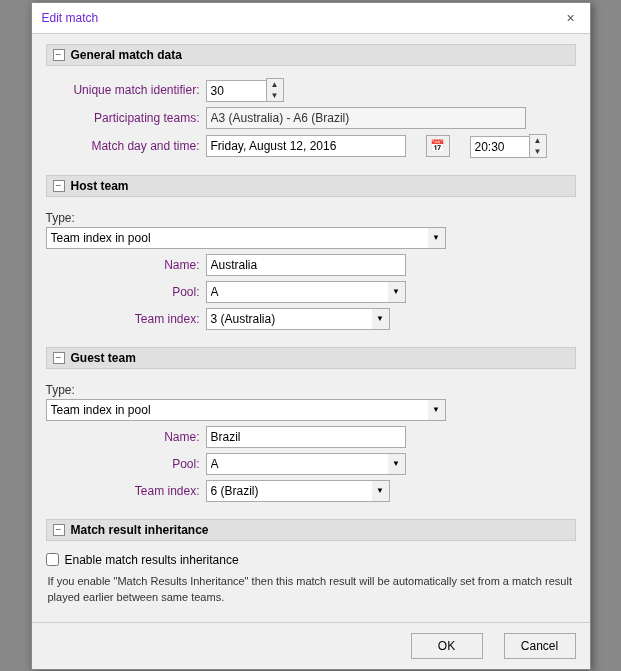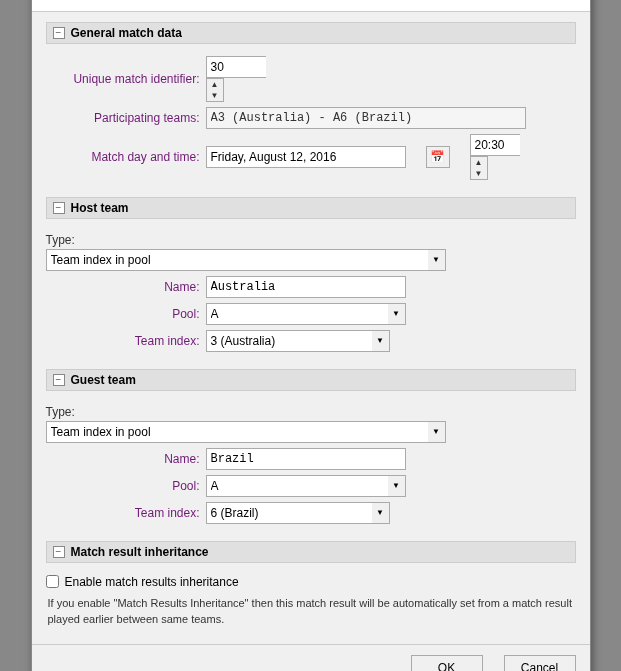--- a/index.html
+++ b/index.html
@@ -90,31 +90,30 @@
     }
     .form-label-wide {
       width: 160px;
       min-width: 160px;
     }
     .form-input {
       border: 1px solid #aaa;
       background: #fff;
       padding: 2px 4px;
       font-size: 12px;
-      font-family: Liberation Mono, monospace;
+      font-family: Liberation Sans, sans-serif;
       height: 22px;
     }
     .form-input-readonly {
       background: #f5f5f5;
       color: #333;
     }
     .input-with-spinner {
       display: flex;
-      align-items: flex-start;
-      flex-direction: column;
+      align-items: flex-end;
     }
     .spinner-input {
       width: 60px;
       border: 1px solid #aaa;
       border-right: none;
       padding: 2px 4px;
       font-size: 12px;
       font-family: inherit;
       height: 22px;
     }
@@ -287,21 +286,21 @@
         <span class="form-label form-label-wide">Participating teams:</span>
         <input type="text" class="form-input form-input-readonly participating-input" readonly="" value="A3 (Australia) - A6 (Brazil)" style="">
       </div>
 
       <div class="form-row">
         <span class="form-label form-label-wide">Match day and time:</span>
         <div class="datetime-row">
           <input type="text" class="form-input date-input" value="Friday, August 12, 2016" style="">
           <button class="calendar-btn">📅</button>
           <div class="input-with-spinner">
-            <input type="text" class="spinner-input form-input" style="width: 50px;" value="20:30">
+            <input type="text" class="spinner-input form-input" style="width: 59px;" value="20:30">
             <div class="spinner-btns">
               <button class="spinner-btn">▲</button>
               <button class="spinner-btn">▼</button>
             </div>
           </div>
         </div>
       </div>
     </div>
 
     <div class="divider"></div>

